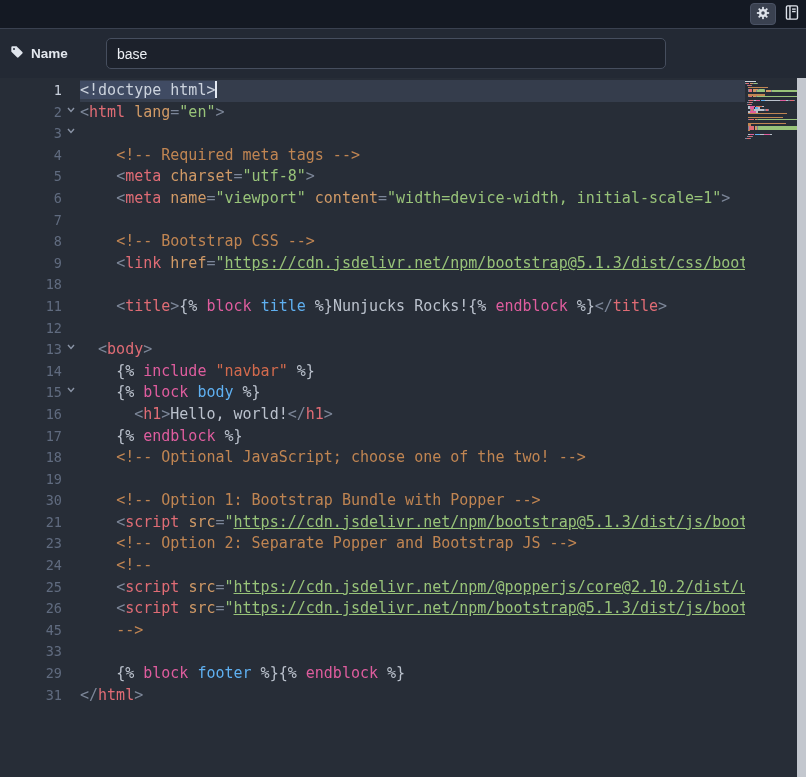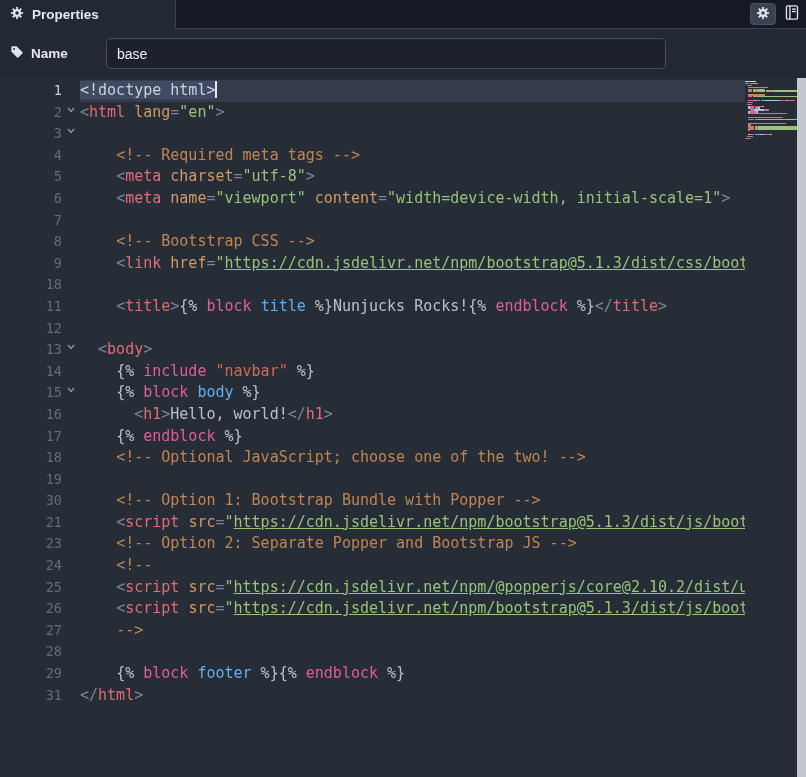--- a/index.html
+++ b/index.html
@@ -87,35 +87,20 @@
     position:absolute; right:0; top:0; width:9px; height:100%;
     background:#c3c7ce;
   }
 </style>
 </head>
 <body>
 
 <div class="panel">
 
   <div class="header">
-    <div class="tab">
-      <span>
-        <svg width="14" height="14" viewBox="0 0 16 16">
-          <g fill="#dfe4ec">
-            <rect x="7" y="1" width="2" height="14"></rect>
-            <rect x="7" y="1" width="2" height="14" transform="rotate(45 8 8)"></rect>
-            <rect x="7" y="1" width="2" height="14" transform="rotate(90 8 8)"></rect>
-            <rect x="7" y="1" width="2" height="14" transform="rotate(135 8 8)"></rect>
-            <circle cx="8" cy="8" r="4.6"></circle>
-            <circle cx="8" cy="8" r="2" fill="#232934"></circle>
-          </g>
-        </svg>
-      </span>
-      <span class="tab-label">Properties</span>
-    </div>
     <div class="header-actions">
       <button class="icon-btn gear-btn">
         <span>
           <svg width="14" height="14" viewBox="0 0 16 16">
             <g fill="#dfe4ec">
               <rect x="7" y="1" width="2" height="14"></rect>
               <rect x="7" y="1" width="2" height="14" transform="rotate(45 8 8)"></rect>
               <rect x="7" y="1" width="2" height="14" transform="rotate(90 8 8)"></rect>
               <rect x="7" y="1" width="2" height="14" transform="rotate(135 8 8)"></rect>
               <circle cx="8" cy="8" r="4.6"></circle>
@@ -178,22 +163,22 @@
         <div class="row"><span class="gutter">16</span><span class="fold"></span><span class="code"><span style="color: rgb(186, 193, 204);">      </span><span style="color: rgb(124, 134, 152);">&lt;</span><span style="color: rgb(224, 108, 117);">h1</span><span style="color: rgb(124, 134, 152);">&gt;</span><span style="color: rgb(186, 193, 204);">Hello, world!</span><span style="color: rgb(124, 134, 152);">&lt;/</span><span style="color: rgb(224, 108, 117);">h1</span><span style="color: rgb(124, 134, 152);">&gt;</span></span></div>
         <div class="row"><span class="gutter">17</span><span class="fold"></span><span class="code"><span style="color: rgb(186, 193, 204);">    </span><span style="color: rgb(186, 193, 204);">{% </span><span style="color: rgb(223, 93, 158);">endblock</span><span style="color: rgb(186, 193, 204);"> %}</span></span></div>
         <div class="row"><span class="gutter">18</span><span class="fold"></span><span class="code"><span style="color: rgb(186, 193, 204);">    </span><span style="color: rgb(192, 133, 82);">&lt;!-- Optional JavaScript; choose one of the two! --&gt;</span></span></div>
         <div class="row"><span class="gutter">19</span><span class="fold"></span><span class="code"></span></div>
         <div class="row"><span class="gutter">30</span><span class="fold"></span><span class="code"><span style="color: rgb(186, 193, 204);">    </span><span style="color: rgb(192, 133, 82);">&lt;!-- Option 1: Bootstrap Bundle with Popper --&gt;</span></span></div>
         <div class="row"><span class="gutter">21</span><span class="fold"></span><span class="code"><span style="color: rgb(186, 193, 204);">    </span><span style="color: rgb(124, 134, 152);">&lt;</span><span style="color: rgb(224, 108, 117);">script</span><span style="color: rgb(186, 193, 204);"> </span><span style="color: rgb(209, 154, 102);">src</span><span style="color: rgb(124, 134, 152);">=</span><span style="color: rgb(152, 195, 121);">"</span><span style="color: rgb(152, 195, 121); text-decoration: underline;">https://cdn.jsdelivr.net/npm/bootstrap@5.1.3/dist/js/boot</span></span></div>
         <div class="row"><span class="gutter">23</span><span class="fold"></span><span class="code"><span style="color: rgb(186, 193, 204);">    </span><span style="color: rgb(192, 133, 82);">&lt;!-- Option 2: Separate Popper and Bootstrap JS --&gt;</span></span></div>
         <div class="row"><span class="gutter">24</span><span class="fold"></span><span class="code"><span style="color: rgb(186, 193, 204);">    </span><span style="color: rgb(192, 133, 82);">&lt;!--</span></span></div>
         <div class="row"><span class="gutter">25</span><span class="fold"></span><span class="code"><span style="color: rgb(186, 193, 204);">    </span><span style="color: rgb(124, 134, 152);">&lt;</span><span style="color: rgb(224, 108, 117);">script</span><span style="color: rgb(186, 193, 204);"> </span><span style="color: rgb(209, 154, 102);">src</span><span style="color: rgb(124, 134, 152);">=</span><span style="color: rgb(152, 195, 121);">"</span><span style="color: rgb(152, 195, 121); text-decoration: underline;">https://cdn.jsdelivr.net/npm/@popperjs/core@2.10.2/dist/u</span></span></div>
         <div class="row"><span class="gutter">26</span><span class="fold"></span><span class="code"><span style="color: rgb(186, 193, 204);">    </span><span style="color: rgb(124, 134, 152);">&lt;</span><span style="color: rgb(224, 108, 117);">script</span><span style="color: rgb(186, 193, 204);"> </span><span style="color: rgb(209, 154, 102);">src</span><span style="color: rgb(124, 134, 152);">=</span><span style="color: rgb(152, 195, 121);">"</span><span style="color: rgb(152, 195, 121); text-decoration: underline;">https://cdn.jsdelivr.net/npm/bootstrap@5.1.3/dist/js/boot</span></span></div>
-        <div class="row"><span class="gutter">27</span><span class="fold"></span><span class="code"><span style="color: rgb(186, 193, 204);">    </span><span style="color: rgb(192, 133, 82);">--&gt;</span></span></div>
-        <div class="row"><span class="gutter">28</span><span class="fold"></span><span class="code"></span></div>
+        <div class="row"><span class="gutter">45</span><span class="fold"></span><span class="code"><span style="color: rgb(186, 193, 204);">    </span><span style="color: rgb(192, 133, 82);">--&gt;</span></span></div>
+        <div class="row"><span class="gutter">33</span><span class="fold"></span><span class="code"></span></div>
         <div class="row"><span class="gutter">29</span><span class="fold"></span><span class="code"><span style="color: rgb(186, 193, 204);">    </span><span style="color: rgb(186, 193, 204);">{% </span><span style="color: rgb(223, 93, 158);">block</span><span style="color: rgb(186, 193, 204);"> </span><span style="color: rgb(95, 176, 241);">footer</span><span style="color: rgb(186, 193, 204);"> %}</span><span style="color: rgb(186, 193, 204);">{% </span><span style="color: rgb(223, 93, 158);">endblock</span><span style="color: rgb(186, 193, 204);"> %}</span></span></div>
         <div class="row"><span class="gutter">31</span><span class="fold"></span><span class="code"><span style="color: rgb(124, 134, 152);">&lt;/</span><span style="color: rgb(224, 108, 117);">html</span><span style="color: rgb(124, 134, 152);">&gt;</span></span></div>
       </div>
     <div class="minimap" id="minimap">
         <div class="mm-row"><span class="mm-tk" style="width: 11px; background: rgb(204, 211, 221);"></span></div>
         <div class="mm-row"><span class="mm-tk" style="width: 1px; background: rgb(124, 134, 152);"></span><span class="mm-tk" style="width: 3px; background: rgb(224, 108, 117);"></span><span class="mm-tk" style="width: 1px; background: transparent;"></span><span class="mm-tk" style="width: 3px; background: rgb(209, 154, 102);"></span><span class="mm-tk" style="width: 1px; background: rgb(124, 134, 152);"></span><span class="mm-tk" style="width: 3px; background: rgb(152, 195, 121);"></span><span class="mm-tk" style="width: 1px; background: rgb(124, 134, 152);"></span></div>
         <div class="mm-row"><span class="mm-tk" style="width: 2px; background: transparent;"></span><span class="mm-tk" style="width: 1px; background: rgb(124, 134, 152);"></span><span class="mm-tk" style="width: 3px; background: rgb(224, 108, 117);"></span><span class="mm-tk" style="width: 1px; background: rgb(124, 134, 152);"></span></div>
         <div class="mm-row"><span class="mm-tk" style="width: 3px; background: transparent;"></span><span class="mm-tk" style="width: 20px; background: rgb(192, 133, 82);"></span></div>
         <div class="mm-row"><span class="mm-tk" style="width: 3px; background: transparent;"></span><span class="mm-tk" style="width: 1px; background: rgb(124, 134, 152);"></span><span class="mm-tk" style="width: 3px; background: rgb(224, 108, 117);"></span><span class="mm-tk" style="width: 1px; background: transparent;"></span><span class="mm-tk" style="width: 5px; background: rgb(209, 154, 102);"></span><span class="mm-tk" style="width: 1px; background: rgb(124, 134, 152);"></span><span class="mm-tk" style="width: 5px; background: rgb(152, 195, 121);"></span><span class="mm-tk" style="width: 1px; background: rgb(124, 134, 152);"></span></div>
         <div class="mm-row"><span class="mm-tk" style="width: 3px; background: transparent;"></span><span class="mm-tk" style="width: 1px; background: rgb(124, 134, 152);"></span><span class="mm-tk" style="width: 3px; background: rgb(224, 108, 117);"></span><span class="mm-tk" style="width: 1px; background: transparent;"></span><span class="mm-tk" style="width: 3px; background: rgb(209, 154, 102);"></span><span class="mm-tk" style="width: 1px; background: rgb(124, 134, 152);"></span><span class="mm-tk" style="width: 8px; background: rgb(152, 195, 121);"></span><span class="mm-tk" style="width: 1px; background: transparent;"></span><span class="mm-tk" style="width: 5px; background: rgb(209, 154, 102);"></span><span class="mm-tk" style="width: 1px; background: rgb(124, 134, 152);"></span><span class="mm-tk" style="width: 28px; background: rgb(152, 195, 121);"></span></div>

